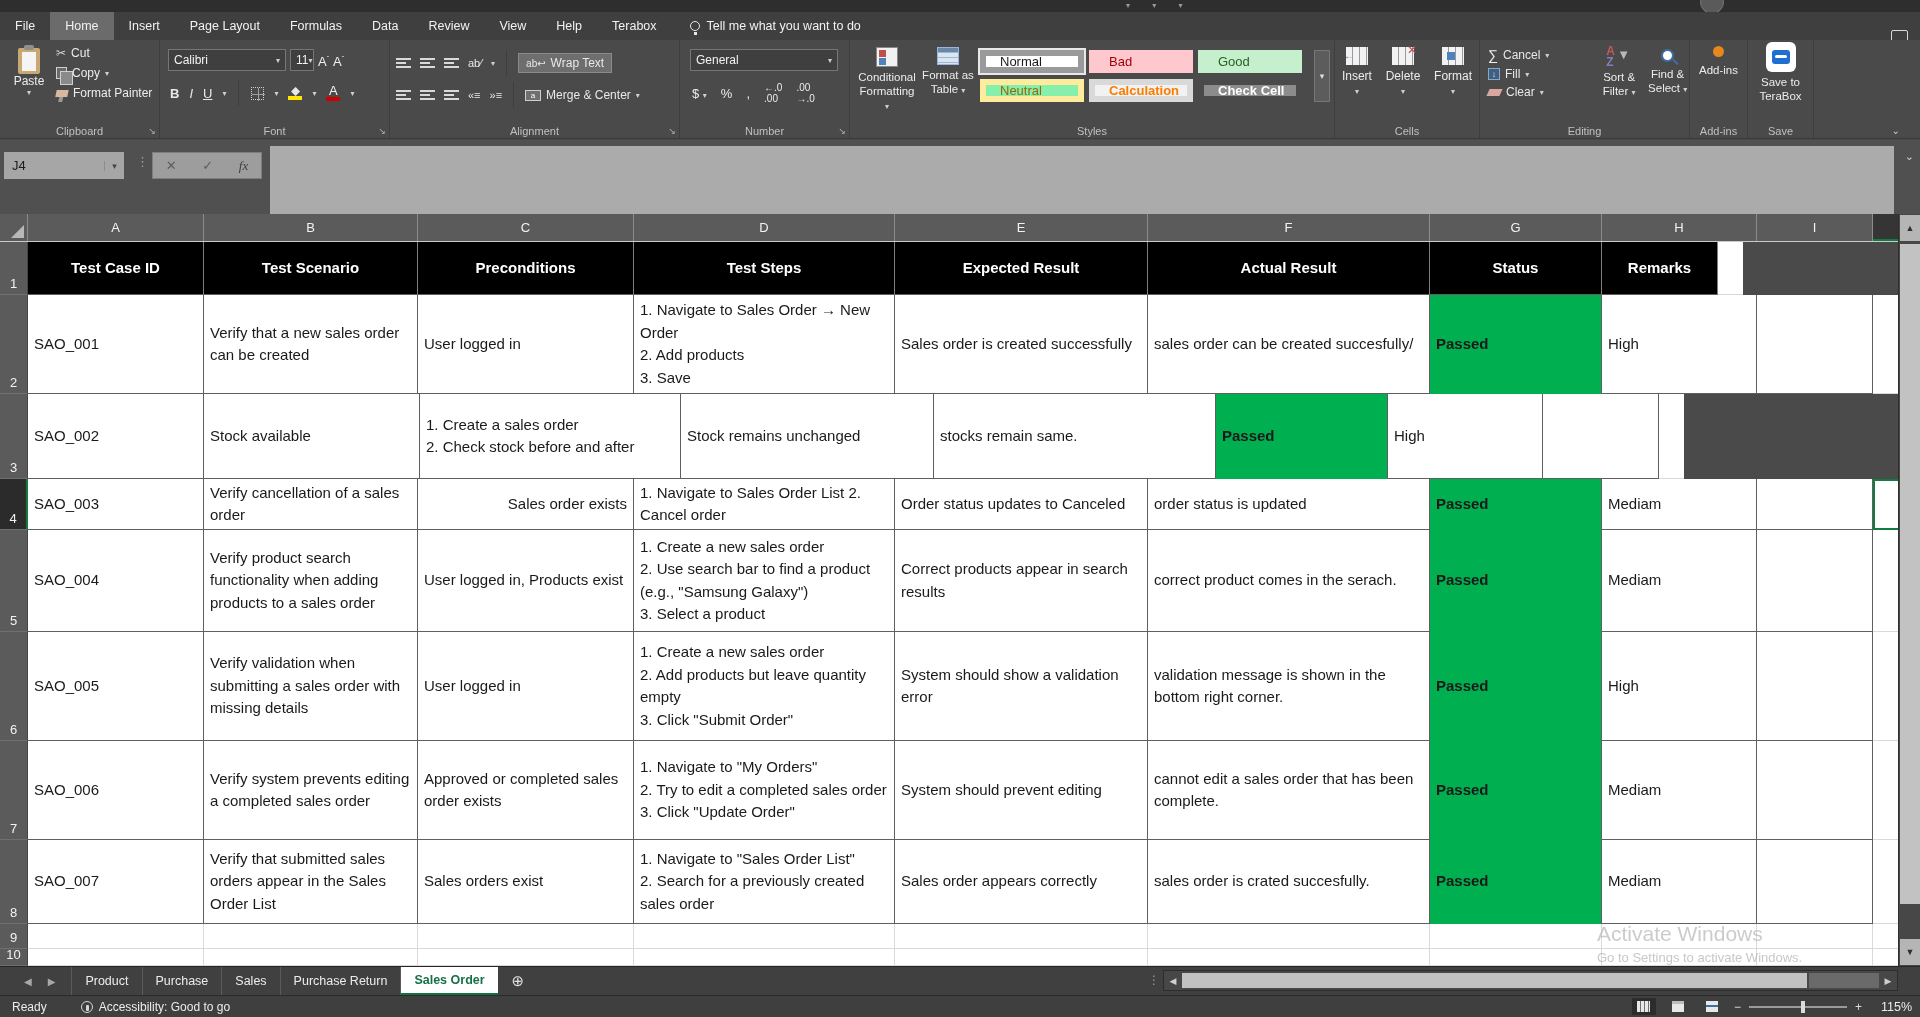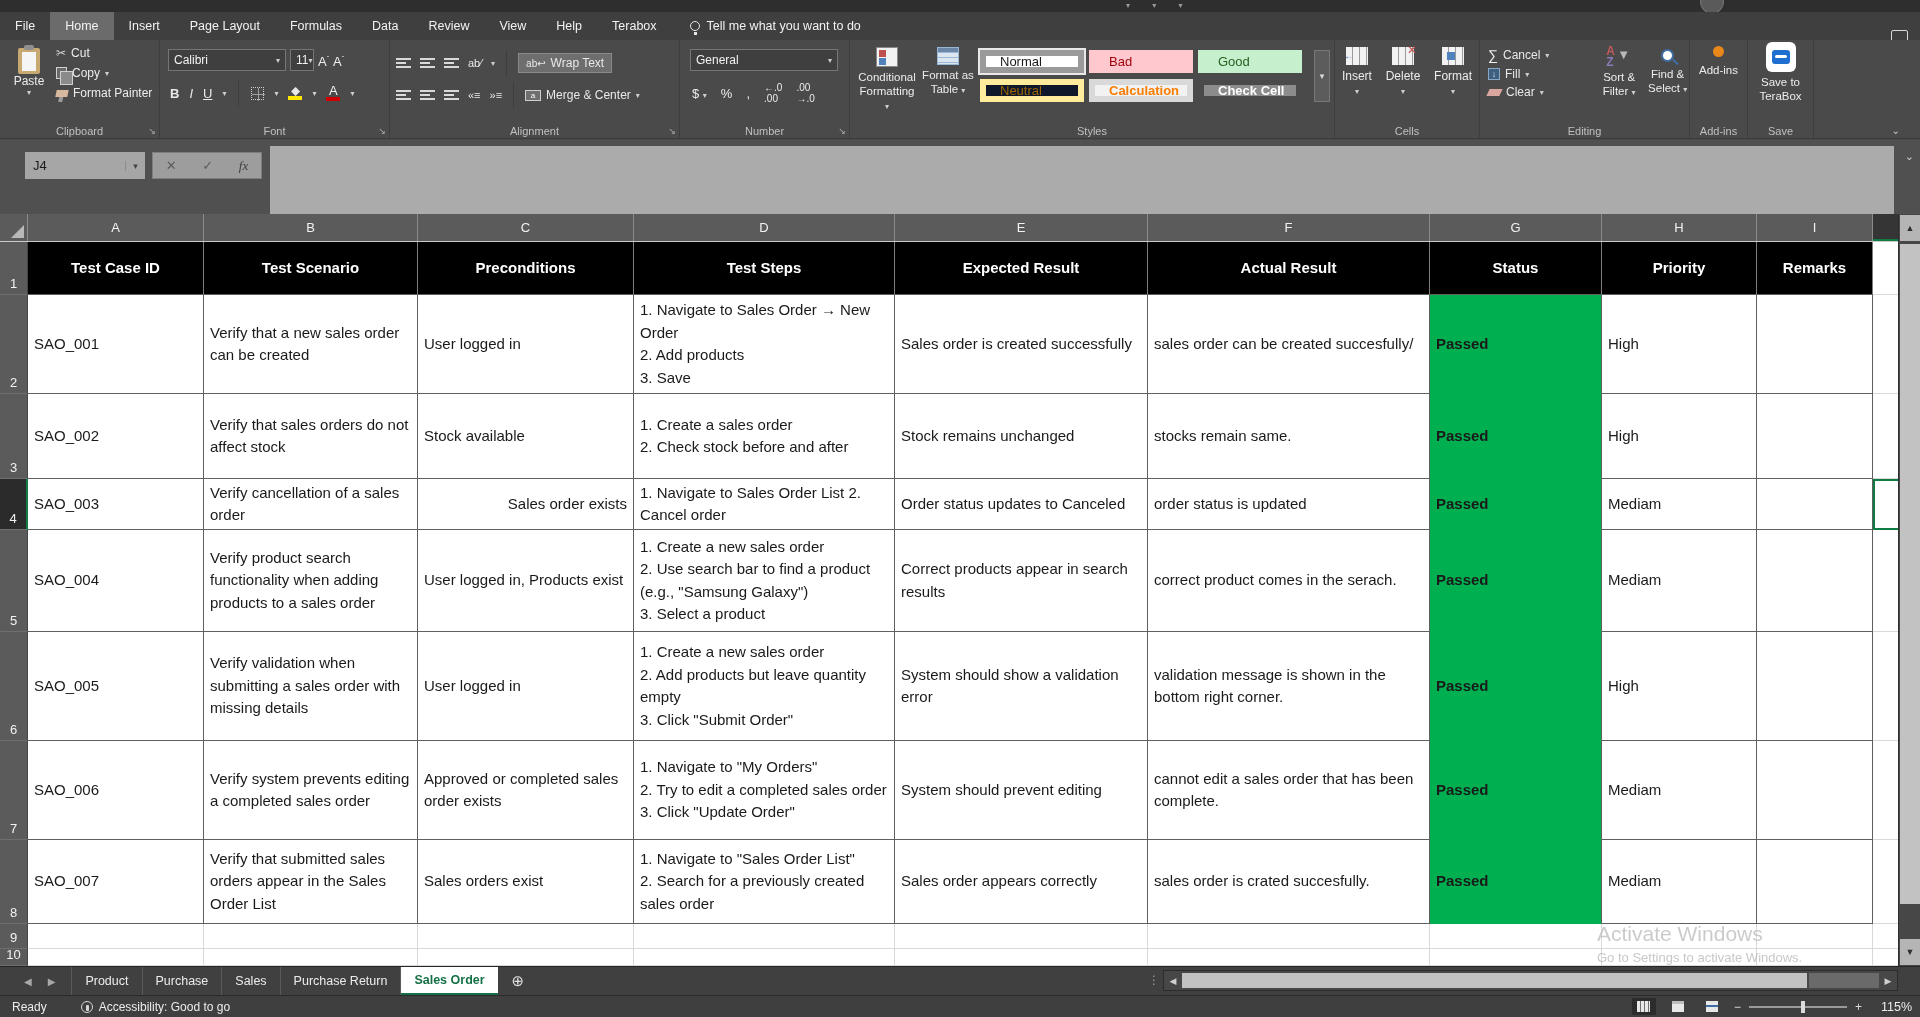--- a/index.html
+++ b/index.html
@@ -109,21 +109,21 @@
 
   .addinicon { width:11px; height:11px; border-radius:50%; background:#e8871a; margin:6px auto 6px; }
   .tbicon { width:30px; height:30px; background:#fff; border-radius:6px; margin:2px auto 3px; display:flex; align-items:center; justify-content:center; }
   .tbinner { width:18px; height:14px; background:#1f6fd0; border-radius:3px; position:relative; }
   .tbinner:after { content:""; position:absolute; left:3px; top:5px; width:12px; height:3px; background:#fff; border-radius:2px; }
   .centerbtn { text-align:center; font-size:11.5px; line-height:14px; color:#ececec; }
   .ribcollapse { position:absolute; right:10px; bottom:2px; color:#cccccc; font-size:10px; }
 
   
   .fbar { position:absolute; left:0; top:140px; width:1920px; height:74px; background:#505050; }
-  .namebox { position:absolute; left:25px; top:12px; width:120px; height:27px; background:#a6a6a6; color:#1b1b1b; font-size:13px; display:flex; align-items:center; }
+  .namebox { position:absolute; left:4px; top:12px; width:120px; height:27px; background:#a6a6a6; color:#1b1b1b; font-size:13px; display:flex; align-items:center; }
   .namebox .nb { flex:1; padding-left:8px; }
   .namebox .nbdd { width:20px; border-left:1px solid #8c8c8c; text-align:center; color:#444; font-size:9px; }
   .fdots { position:absolute; left:136px; top:14px; color:#9d9d9d; font-size:13px; letter-spacing:0; }
   .fxbox { position:absolute; left:152px; top:12px; width:110px; height:27px; background:#9d9d9d; border:1px solid #7d7d7d; display:flex; align-items:center; justify-content:space-around; color:#5c5c5c; font-size:13px; }
   .fxbox .fx { font-style:italic; font-family:"Liberation Serif",serif; color:#3f3f3f; }
   .finput { position:absolute; left:270px; top:6px; width:1624px; height:68px; background:#ababab; }
   .fcollapse { position:absolute; right:6px; top:10px; color:#d0d0d0; font-size:11px; }
 
   
   .colstrip { position:absolute; left:0; top:214px; width:1898px; height:28px; background:#5b5b5b; display:flex; border-bottom:1px solid #c9c9c9; }
@@ -331,21 +331,21 @@
         <span>Conditional Formatting</span> <span class="dd">▾</span>
       </div>
       <div class="cfbtn" style="left:70px;width:56px">
         <div class="ftsicon"></div>
         <span>Format as Table</span> <span class="dd">▾</span>
       </div>
       <div class="chipgrid" id="style-chips">
           <div class="chip" style="background: rgb(255, 255, 255); color: rgb(26, 26, 26); border-color: rgb(154, 154, 154); box-shadow: rgb(232, 232, 232) 0px 0px 0px 2px;">Normal</div>
           <div class="chip" style="background: rgb(255, 199, 206); color: rgb(156, 0, 6); border-color: rgb(255, 199, 206);">Bad</div>
           <div class="chip" style="background: rgb(198, 239, 206); color: rgb(39, 98, 33); border-color: rgb(198, 239, 206);">Good</div>
-          <div class="chip" style="background: #0f172a; color: rgb(156, 101, 0); border-color: rgb(255, 235, 156);">Neutral</div>
+          <div class="chip" style="background: #86efac; color: rgb(156, 101, 0); border-color: rgb(255, 235, 156);">Neutral</div>
           <div class="chip" style="background: rgb(242, 242, 242); color: rgb(250, 125, 0); border-color: rgb(217, 217, 217); font-weight: bold;">Calculation</div>
           <div class="chip" style="background: rgb(140, 140, 140); color: rgb(255, 255, 255); border-color: rgb(74, 74, 74); font-weight: bold;">Check Cell</div>
         </div>
       <div class="morebox">▾</div>
       <div class="glabel">Styles</div>
     </div>
 
     <div class="rgroup" style="width:145px">
       <div class="cellsbtns">
         <div class="cellbtn"><div class="cellicon ins"></div><span>Insert</span><br><span class="dd">▾</span></div>
@@ -459,23 +459,20 @@
         </div>
         <div class="cell hcell" style="width: 253px;">
           <span class="ctext">Expected Result</span>
         </div>
         <div class="cell hcell" style="width: 282px;">
           <span class="ctext">Actual Result</span>
         </div>
         <div class="cell hcell" style="width: 172px;">
           <span class="ctext">Status</span>
         </div>
-        <div class="cell hcell" style="width: 155px;">
-          <span class="ctext">Priority</span>
-        </div>
         <div class="cell hcell" style="width: 116px;">
           <span class="ctext">Remarks</span>
         </div>
         <div class="jstub"></div>
       </div>
       <div class="srow" style="height: 99px;">
         <div class="gut">2</div>
         <div class="cell" style="width: 176px;">
           <span class="ctext">SAO_001</span>
         </div>
@@ -504,23 +501,20 @@
         </div>
         <div class="cell" style="width: 116px;">
           <span class="ctext"></span>
         </div>
         <div class="jstub"></div>
       </div>
       <div class="srow" style="height: 85px;">
         <div class="gut">3</div>
         <div class="cell" style="width: 176px;">
           <span class="ctext">SAO_002</span>
-        </div>
-        <div class="cell" style="width: 214px;">
-          <span class="ctext">Verify that sales orders do not affect stock</span>
         </div>
         <div class="cell" style="width: 216px;">
           <span class="ctext">Stock available</span>
         </div>
         <div class="cell" style="width: 261px;">
           <span class="ctext">1. Create a sales order
 2. Check stock before and after</span>
         </div>
         <div class="cell" style="width: 253px;">
           <span class="ctext">Stock remains unchanged</span>

